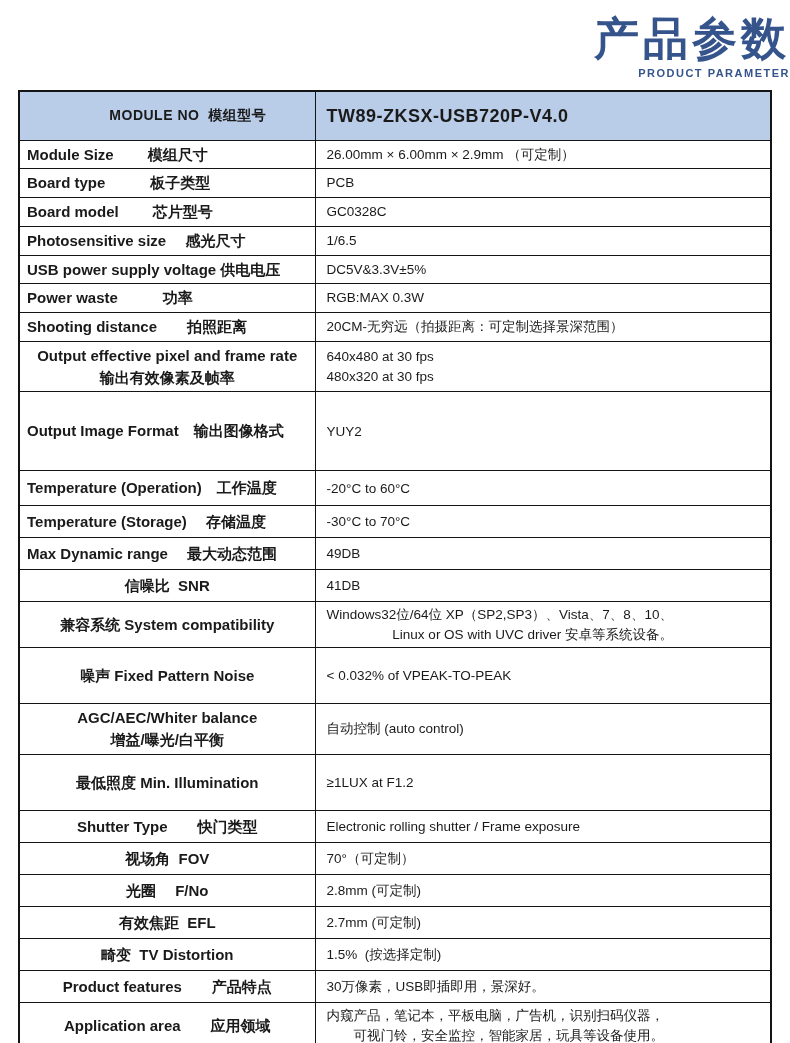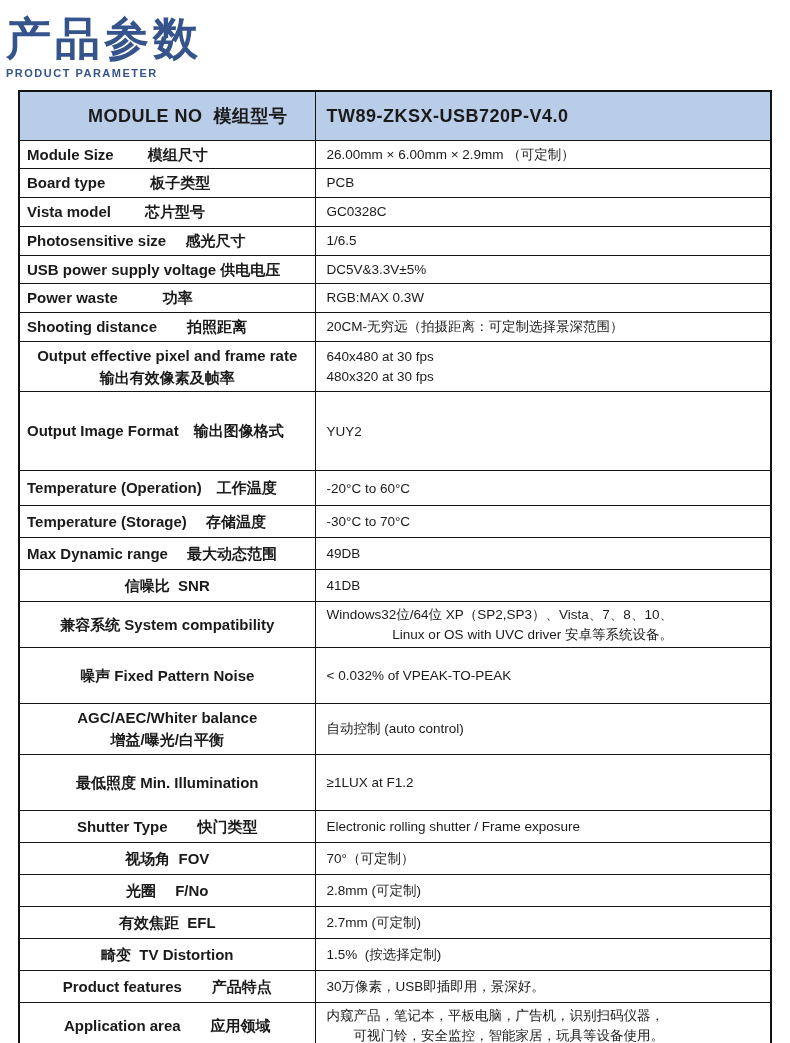--- a/index.html
+++ b/index.html
@@ -12,21 +12,21 @@
   html,body{margin:0;padding:0;background:#ffffff;}
   body{
     width:790px;height:1043px;
     font-family:"Liberation Sans","DejaVu Sans",sans-serif;
     color:var(--ink);
     overflow:hidden;
   }
   .page{width:790px;height:1043px;padding-top:14px;}
 
   
-  .title-block{text-align:left;line-height:1.1;margin-left:6px;}
+  .title-block{text-align:right;line-height:1.1;margin-left:6px;}
   .title-zh{
     margin:0;font-size:45px;font-weight:700;color:var(--blue);
     letter-spacing:4px;
   }
   .title-en{
     margin-top:3px;font-size:11px;font-weight:600;color:var(--blue);
     letter-spacing:1.5px;
   }
 
   
@@ -45,21 +45,21 @@
     padding:3px 7px;white-space:pre-wrap;
   }
   .cell.value{
     width:60.6%;
     font-size:13.5px;font-weight:500;line-height:1.45;
     padding:3px 8px 3px 11px;white-space:pre-wrap;
     justify-content:flex-start;text-align:right;
   }
   .header-row .cell.label{
     justify-content:center;text-align:center;
-    font-size:18px;letter-spacing:0.5px;padding-left:48px;
+    font-size:14px;letter-spacing:0.5px;padding-left:48px;
   }
   .header-row .cell.value{
     font-size:18px;font-weight:700;letter-spacing:0.5px;
   }
   .align-left .cell.label{justify-content:flex-start;text-align:left;}
   .align-center .cell.label{justify-content:center;text-align:center;}
 
   
   .rows .t-row{min-height:31px;}
   .rows .t-row:nth-child(-n+7){min-height:24px;}
@@ -90,21 +90,21 @@
     <div class="rows">
         <div class="t-row align-left">
           <div class="cell label">Module Size　　 模组尺寸</div>
           <div class="cell value">26.00mm × 6.00mm × 2.9mm （可定制）</div>
         </div>
         <div class="t-row align-left">
           <div class="cell label">Board type　　　板子类型</div>
           <div class="cell value">PCB</div>
         </div>
         <div class="t-row align-left">
-          <div class="cell label">Vista model　　 芯片型号</div>
+          <div class="cell label">Board model　　 芯片型号</div>
           <div class="cell value">GC0328C</div>
         </div>
         <div class="t-row align-left">
           <div class="cell label">Photosensitive size　 感光尺寸</div>
           <div class="cell value">1/6.5</div>
         </div>
         <div class="t-row align-left">
           <div class="cell label">USB power supply voltage 供电电压</div>
           <div class="cell value">DC5V&amp;3.3V±5%</div>
         </div>

